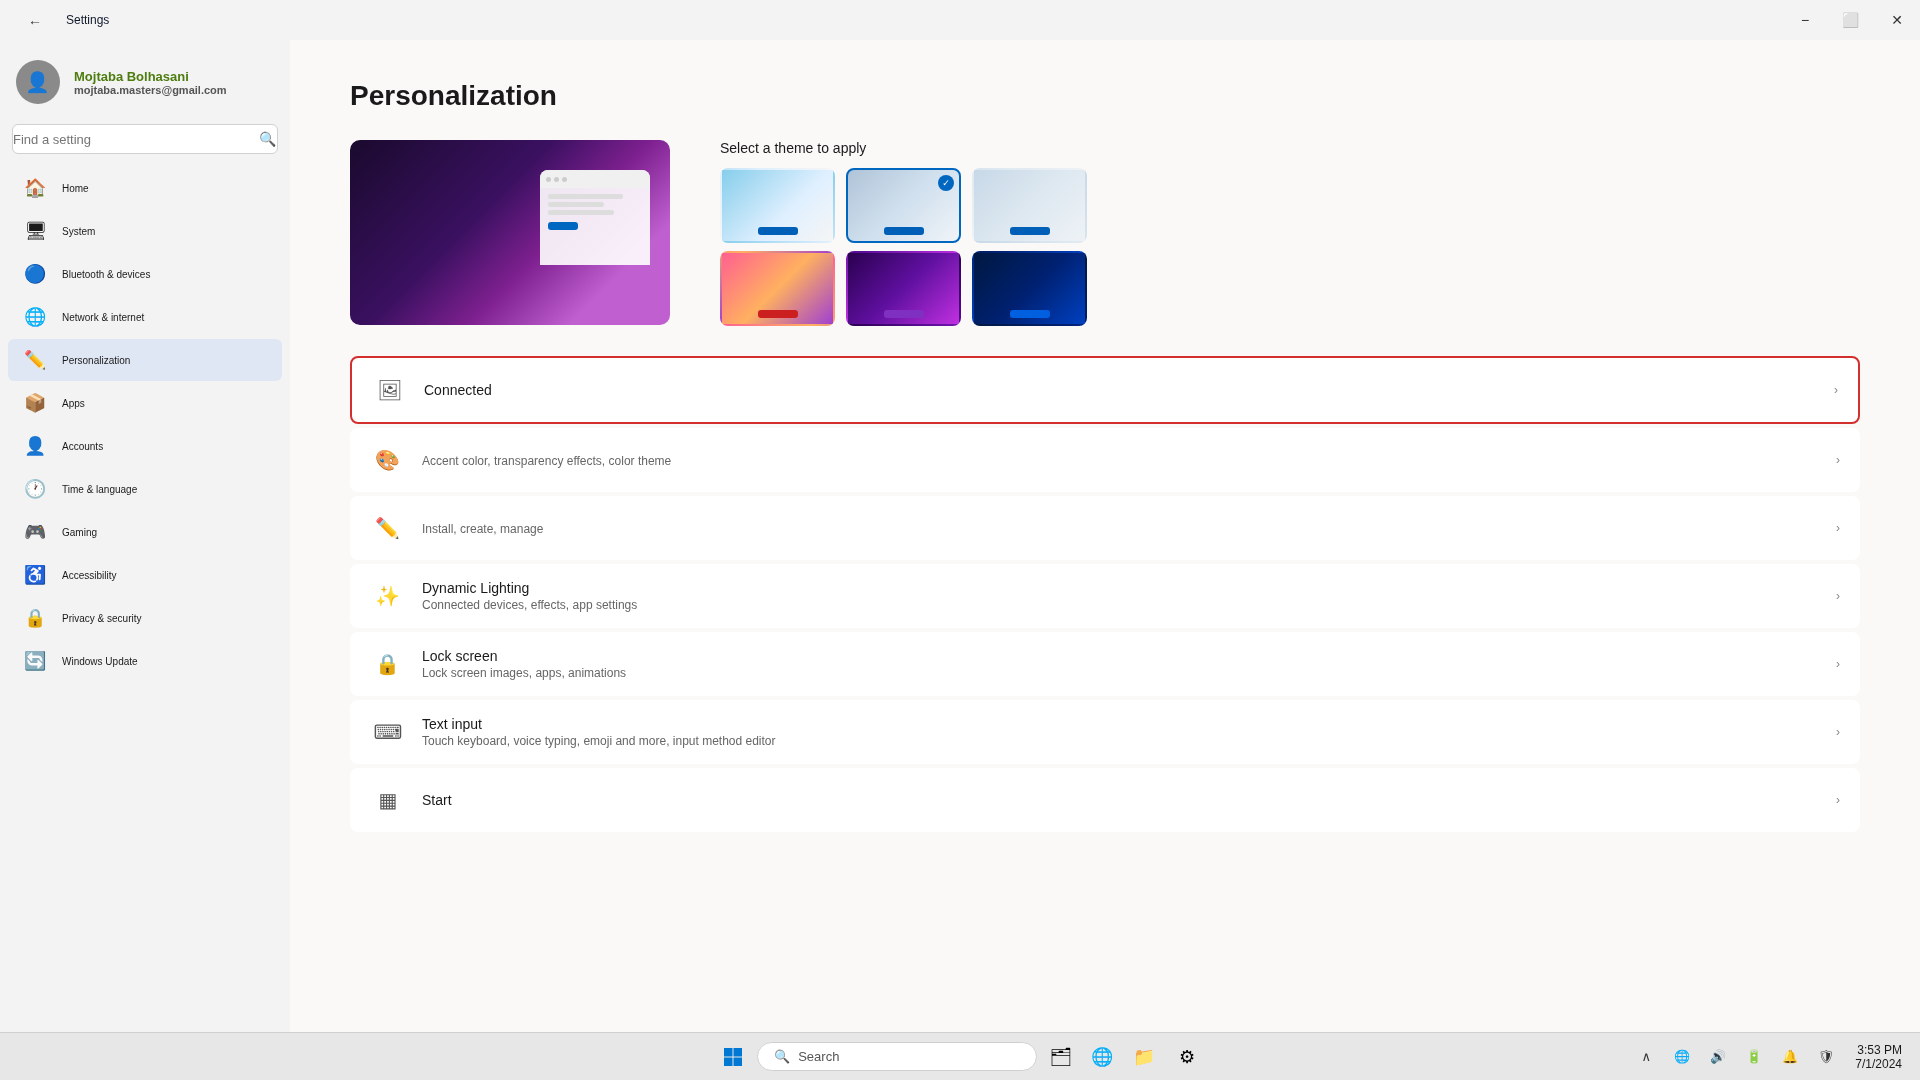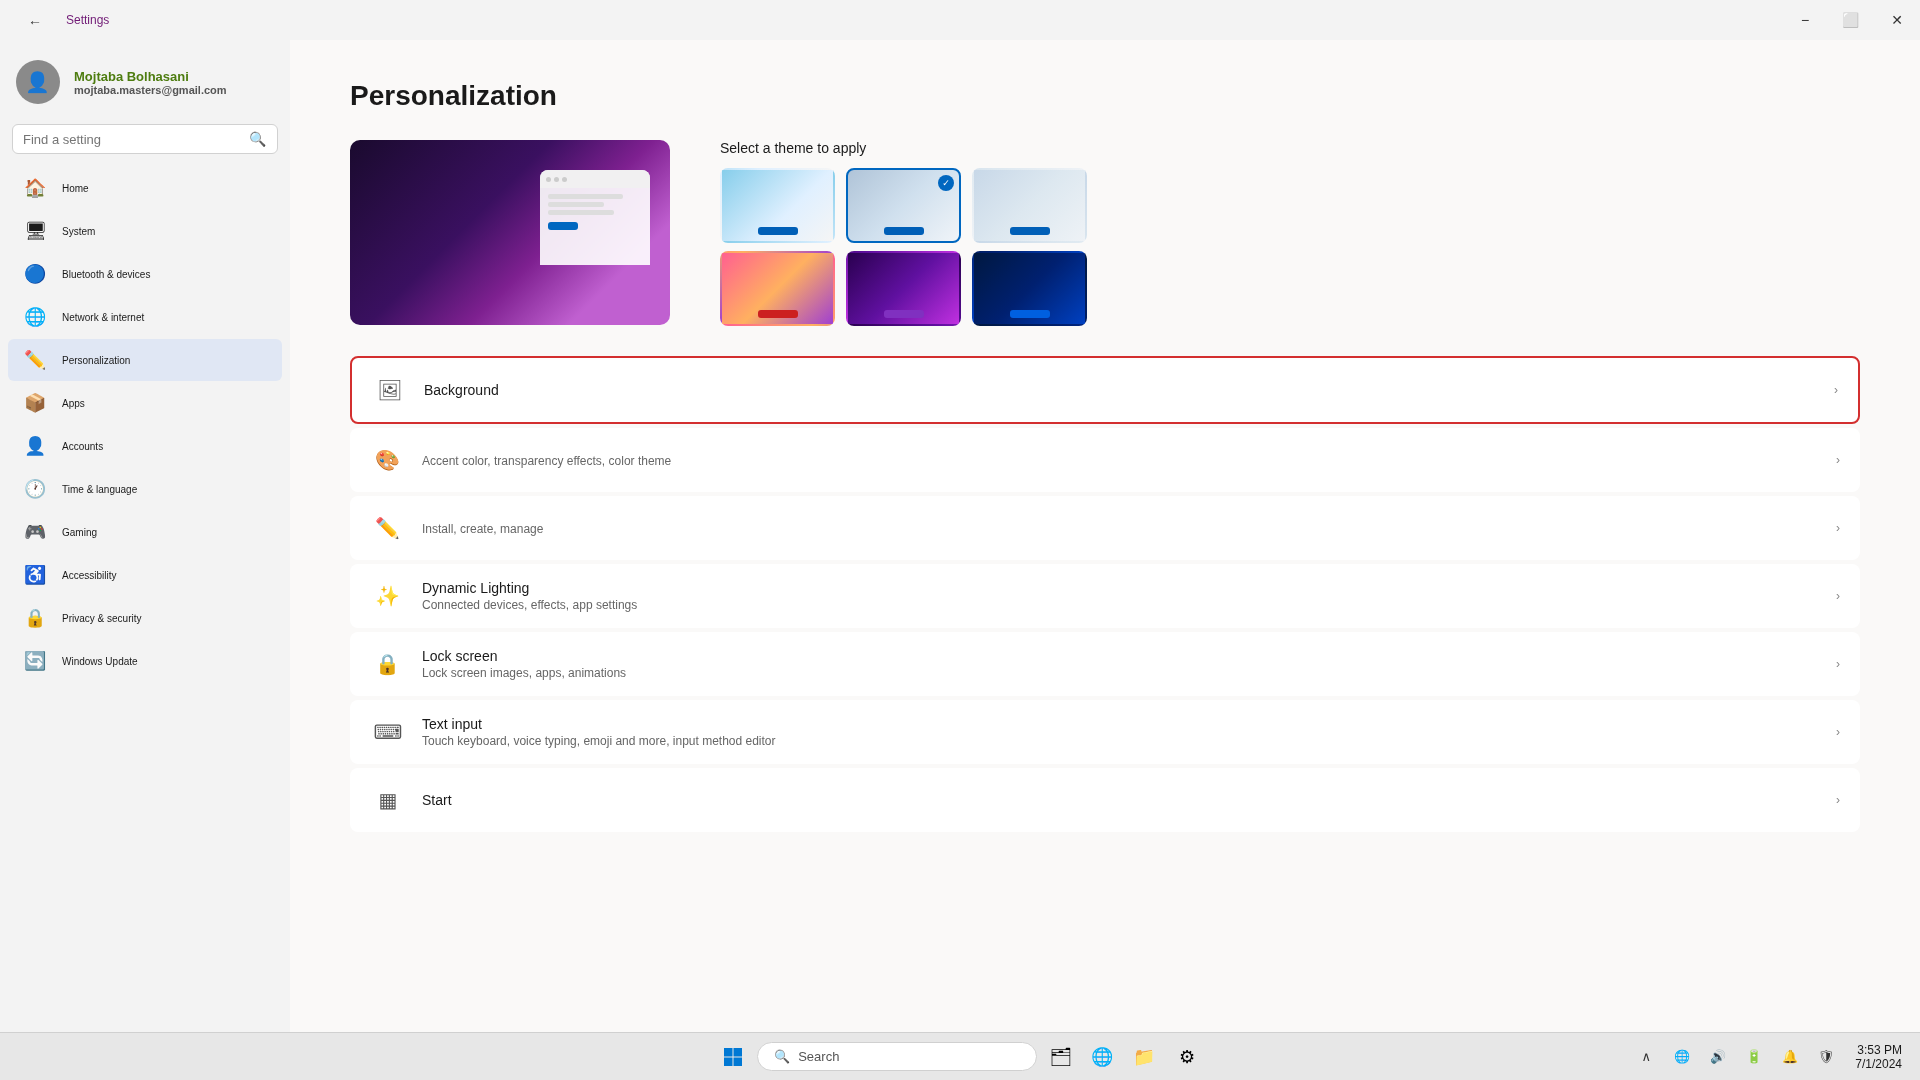--- a/index.html
+++ b/index.html
@@ -23,21 +23,21 @@
       padding: 0 0 0 12px;
       flex-shrink: 0;
     }
     .title-bar-left {
       display: flex;
       align-items: center;
       gap: 8px;
     }
     .title-bar-title {
       font-size: 12px;
-      color: #701a75;
+      color: #0f172a;
     }
     .title-bar-controls {
       display: flex;
       align-items: center;
     }
     .title-bar-btn {
       width: 46px;
       height: 32px;
       display: flex;
       align-items: center;
@@ -96,21 +96,21 @@
       font-weight: bold;
     }
 
     .search-box {
       margin: 0 12px 12px 12px;
       display: flex;
       align-items: center;
       background: white;
       border: 1px solid #d1d1d1;
       border-radius: 6px;
-      padding: 6px 10px;
+      padding: 6px 0;
       gap: 8px;
     }
     .search-box input {
       border: none;
       outline: none;
       font-size: 13px;
       color: #555;
       background: transparent;
       flex: 1;
     }
@@ -520,21 +520,21 @@
             </div>
           </div>
       </div>
     </div>
 
     <div class="settings-list" id="settings-list">
 
     <div class="settings-item highlighted">
     <div class="settings-icon">🖼</div>
     <div class="settings-text">
-      <div class="settings-item-title">Background</div>
+      <div class="settings-item-title">Connected</div>
     </div>
     <span class="settings-chevron">›</span>
   </div>
         <div class="settings-item">
     <div class="settings-icon">🎨</div>
     <div class="settings-text">
       <div class="settings-item-desc">Accent color, transparency effects, color theme</div>
     </div>
     <span class="settings-chevron">›</span>
   </div>

